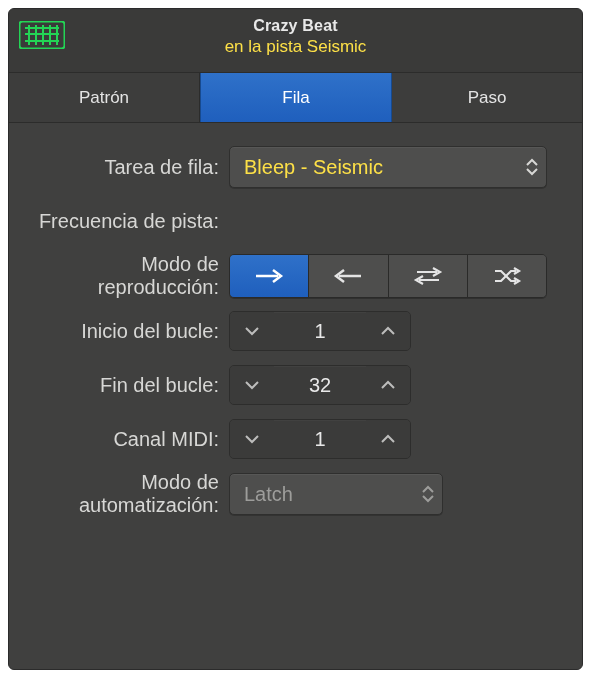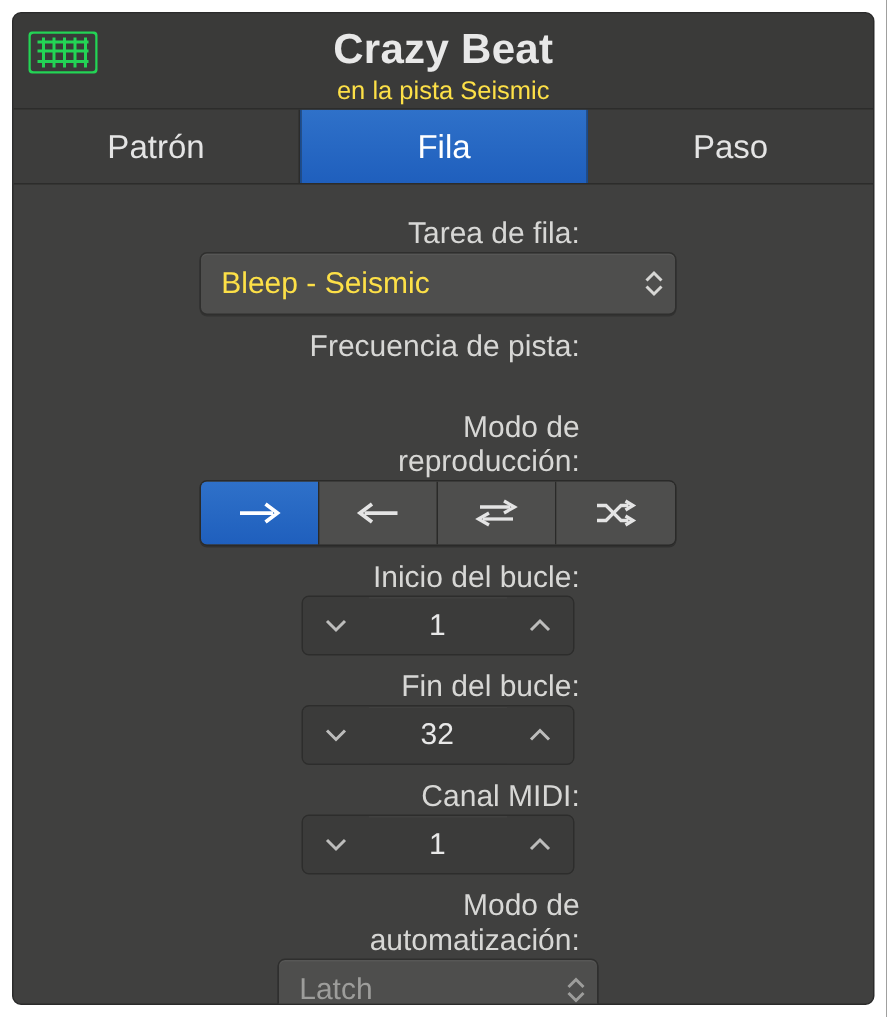--- a/index.html
+++ b/index.html
@@ -32,21 +32,21 @@
   }
   .keyboard-icon {
     position: absolute;
     left: 10px;
     top: 12px;
     width: 46px;
     height: 28px;
   }
   .title {
     color: #e8e8e8;
-    font-size: 28px;
+    font-size: 16px;
     font-weight: 600;
     letter-spacing: 0.2px;
     margin-top: 2px;
   }
   .subtitle {
     color: #fde047;
     font-size: 17px;
     font-weight: 400;
     margin-top: 2px;
   }
@@ -55,42 +55,41 @@
     height: 50px;
     border-bottom: 1px solid #2c2c2b;
     background: #3d3d3c;
   }
   .tab {
     flex: 1;
     display: flex;
     align-items: center;
     justify-content: center;
     color: #e4e4e4;
-    font-size: 22px;
+    font-size: 17px;
     font-weight: 400;
     border-right: 1px solid #2c2c2b;
     cursor: pointer;
   }
   .tab:last-child { border-right: none; }
   .tab.active {
     background: #2268c7;
     background: linear-gradient(#2f71c9, #1f5fbd);
     color: #fff;
     border-right: 1px solid #174a8f;
     border-left: 1px solid #174a8f;
   }
   .content {
     padding: 22px 18px 10px 10px;
   }
   .row {
     display: flex;
     align-items: center;
     margin-bottom: 10px;
     min-height: 44px;
-    flex-direction: column;
   }
   .label {
     width: 210px;
     text-align: right;
     padding-right: 10px;
     color: #d7d7d5;
     font-size: 20px;
     font-weight: 400;
     line-height: 1.15;
   }

